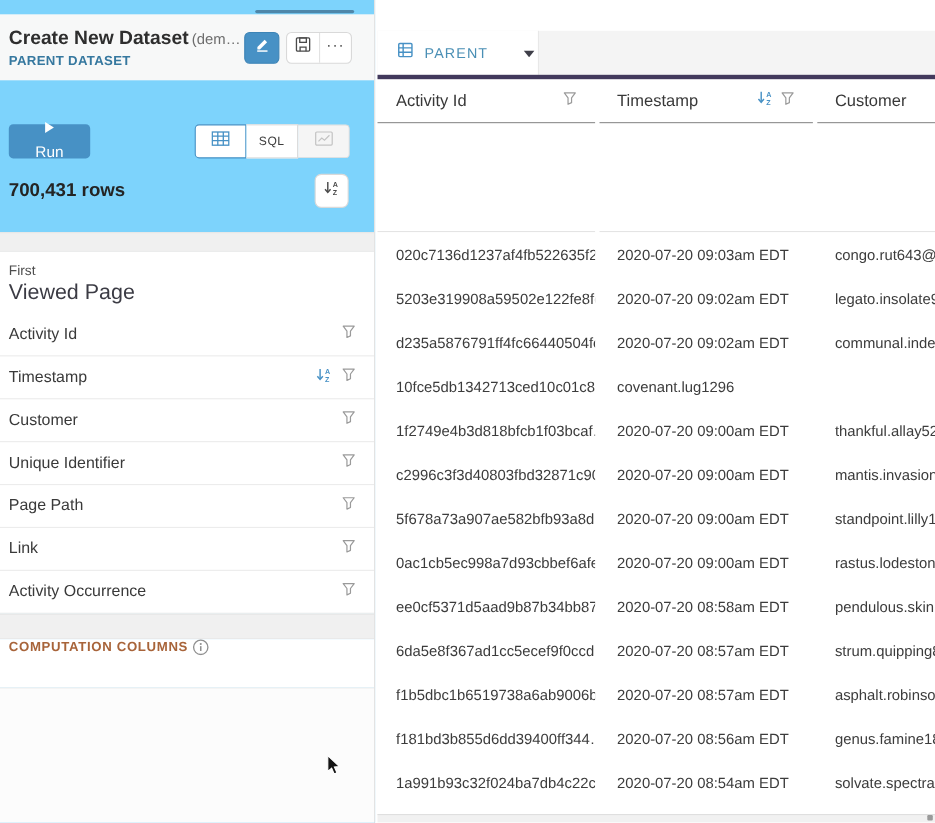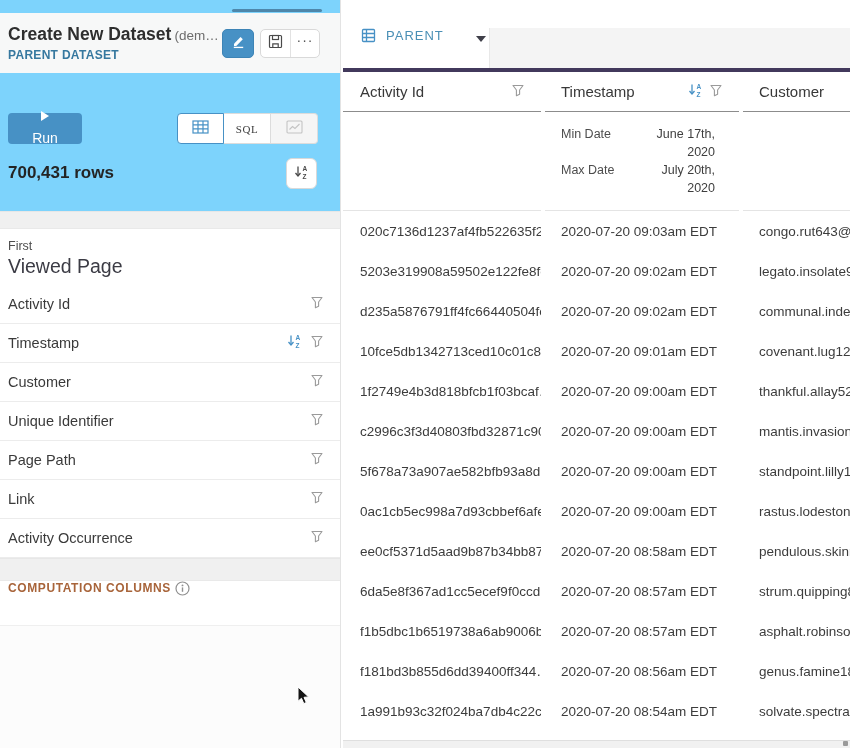--- a/index.html
+++ b/index.html
@@ -35,21 +35,21 @@
   .run-btn .run-label { color:#fff; font-size:14px; }
 
   .view-toggle { position:absolute; right:22px; top:113px; height:31px; display:flex; }
   .view-toggle .seg { width:47px; height:31px; border:1px solid #dcdcdc;
     display:flex; align-items:center; justify-content:center; background:#fff; cursor:pointer; }
   .view-toggle .seg + .seg { border-left:none; }
   .view-toggle .seg.first { border-radius:4px 0 0 4px; }
   .view-toggle .seg.last  { border-radius:0 4px 4px 0; }
   .view-toggle .seg.active { border:1px solid #4791c5; }
   .view-toggle .seg.disabled { background:#f5f5f5; }
-  .sql-label { font-family:Liberation Serif, serif; font-size:11px; color:#3d3d3d; letter-spacing:.5px; }
+  .sql-label { font-family:Liberation Sans, sans-serif; font-size:11px; color:#3d3d3d; letter-spacing:.5px; }
 
   .rows-line { position:absolute; left:8px; top:163px; font-size:17px; color:#242424; }
   .rows-count { font-weight:bold; }
   .rows-word { font-weight:bold; }
   .sort-btn { position:absolute; right:23px; top:158px; width:31px; height:31px;
     border:1px solid #d9d9d9; border-radius:6px; background:#fff;
     display:flex; align-items:center; justify-content:center; cursor:pointer; }
 
   .lp-band1 { position:absolute; left:0; top:211px; width:100%; height:18px;
     background:#f0f0f0; border-top:1px solid #e7e7e7; border-bottom:1px solid #e9e9e9; }
@@ -69,21 +69,21 @@
     background:#fff; display:flex; align-items:flex-start; gap:4px; padding-left:8px; }
   .computation-label { font-size:12px; font-weight:bold; letter-spacing:.6px; color:#a8643a; }
   .lp-bottom { position:absolute; left:0; top:625px; width:100%; height:123px;
     background:#fcfcfc; border-top:1px solid #efefef; }
 
   
   .right-panel { position:absolute; left:343px; top:0; width:507px; height:748px;
     background:#fff; overflow:hidden; }
   .tabbar { position:absolute; left:0; top:28px; width:100%; height:40px; background:#f4f4f4; }
   .tab-parent { position:absolute; left:0; top:0; width:147px; height:40px; background:#fff;
-    border-right:1px solid #e8e8e8; display:flex; padding-left:18px;
+    border-right:1px solid #e8e8e8; display:flex; align-items:center; padding-left:18px;
     gap:10px; cursor:pointer; }
   .tab-parent-label { font-size:13px; letter-spacing:1px; color:#4a8fb5; }
   .tab-caret { margin-left:22px; }
   .purple-line { position:absolute; left:0; top:68px; width:100%; height:4px; background:#42395c; }
 
   .thead { position:absolute; left:0; top:72px; width:100%; height:40px; display:flex; }
   .col1 { width:198px; margin-right:4px; padding-left:17px; }
   .col2 { width:194px; margin-right:4px; padding-left:16px; }
   .col3 { flex:1; padding-left:16px; }
   .thead .th { display:flex; align-items:center; border-bottom:1px solid #8c8c8c; }
@@ -355,30 +355,20 @@
           </span>
         </span>
       </div>
       <div class="th col3">
         <span class="th-label">Customer</span>
       </div>
     </div>
 
     <div class="stats-row">
       <div class="st col1"></div>
-      <div class="st col2">
-        <div class="stat-line">
-          <span class="stat-label">Min Date</span>
-          <span class="stat-value">June 17th, 2020</span>
-        </div>
-        <div class="stat-line">
-          <span class="stat-label">Max Date</span>
-          <span class="stat-value">July 20th, 2020</span>
-        </div>
-      </div>
       <div class="st col3"></div>
     </div>
 
     <div class="tbody">
   <div class="trow">
     <div class="td col1">020c7136d1237af4fb522635f2…</div>
     <div class="td col2">2020-07-20 09:03am EDT</div>
     <div class="td col3">congo.rut643@ex</div>
   </div>
 
@@ -389,21 +379,20 @@
   </div>
 
   <div class="trow">
     <div class="td col1">d235a5876791ff4fc66440504fc…</div>
     <div class="td col2">2020-07-20 09:02am EDT</div>
     <div class="td col3">communal.indeci</div>
   </div>
 
   <div class="trow">
     <div class="td col1">10fce5db1342713ced10c01c8…</div>
-    <div class="td col2">2020-07-20 09:01am EDT</div>
     <div class="td col3">covenant.lug1296</div>
   </div>
 
   <div class="trow">
     <div class="td col1">1f2749e4b3d818bfcb1f03bcaf…</div>
     <div class="td col2">2020-07-20 09:00am EDT</div>
     <div class="td col3">thankful.allay526</div>
   </div>
 
   <div class="trow">

